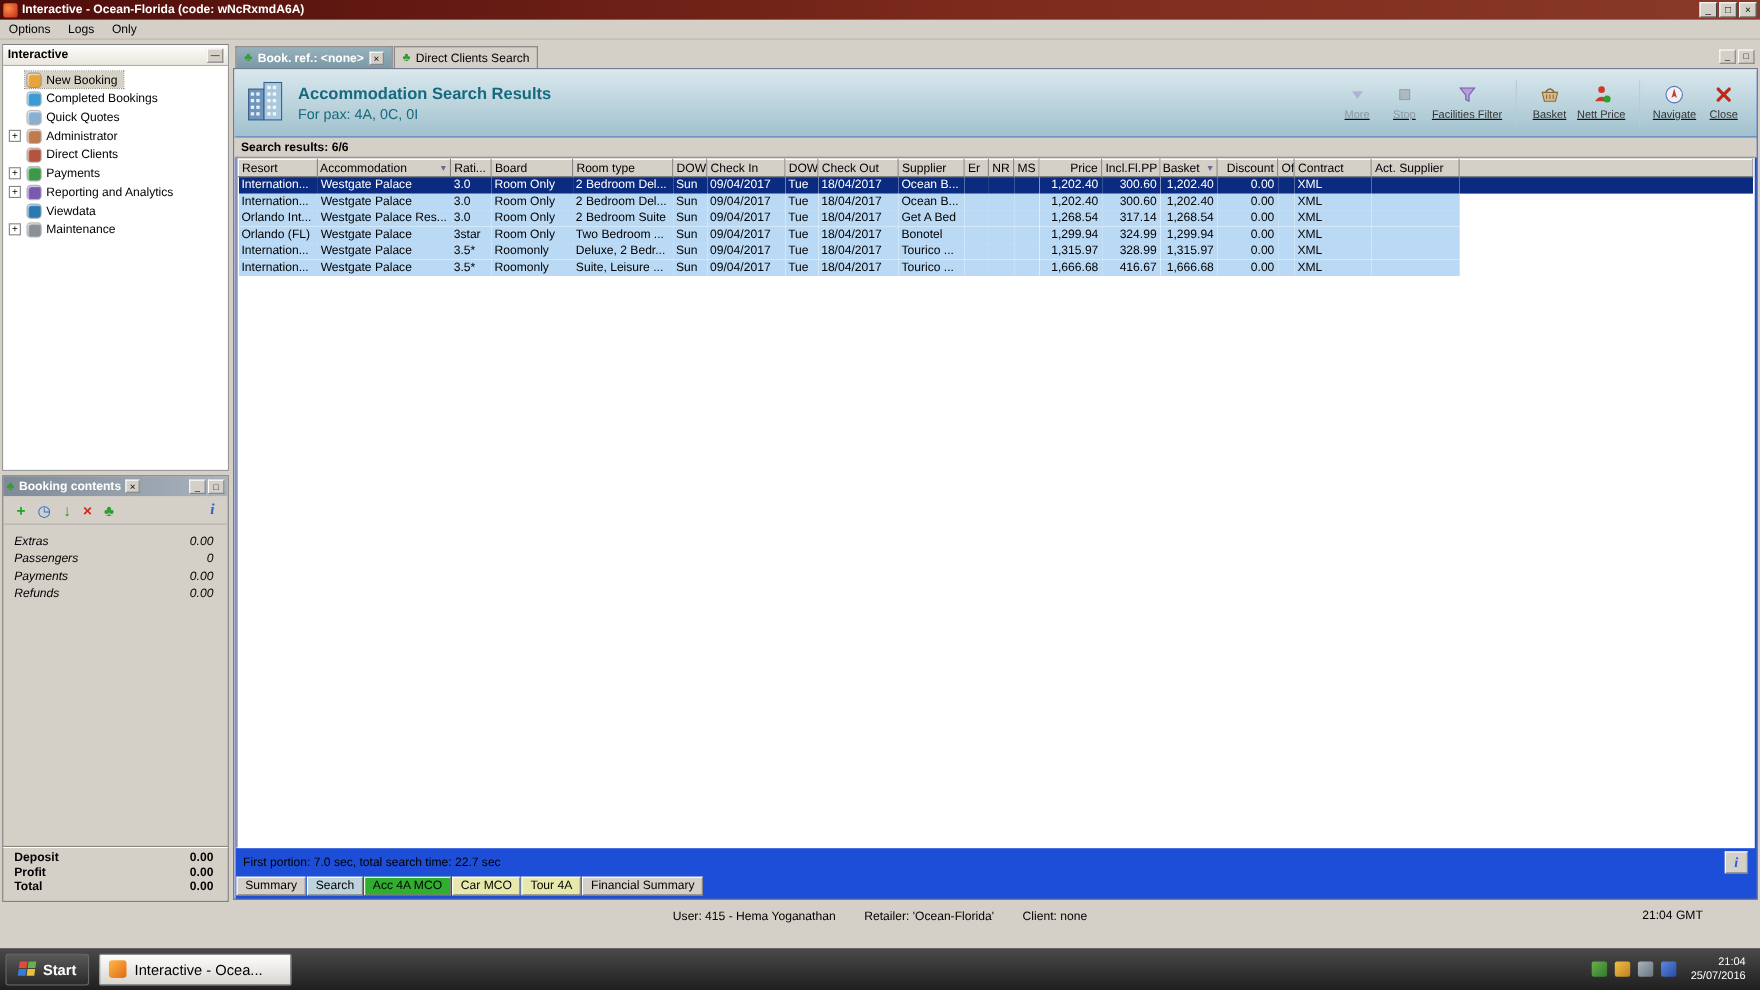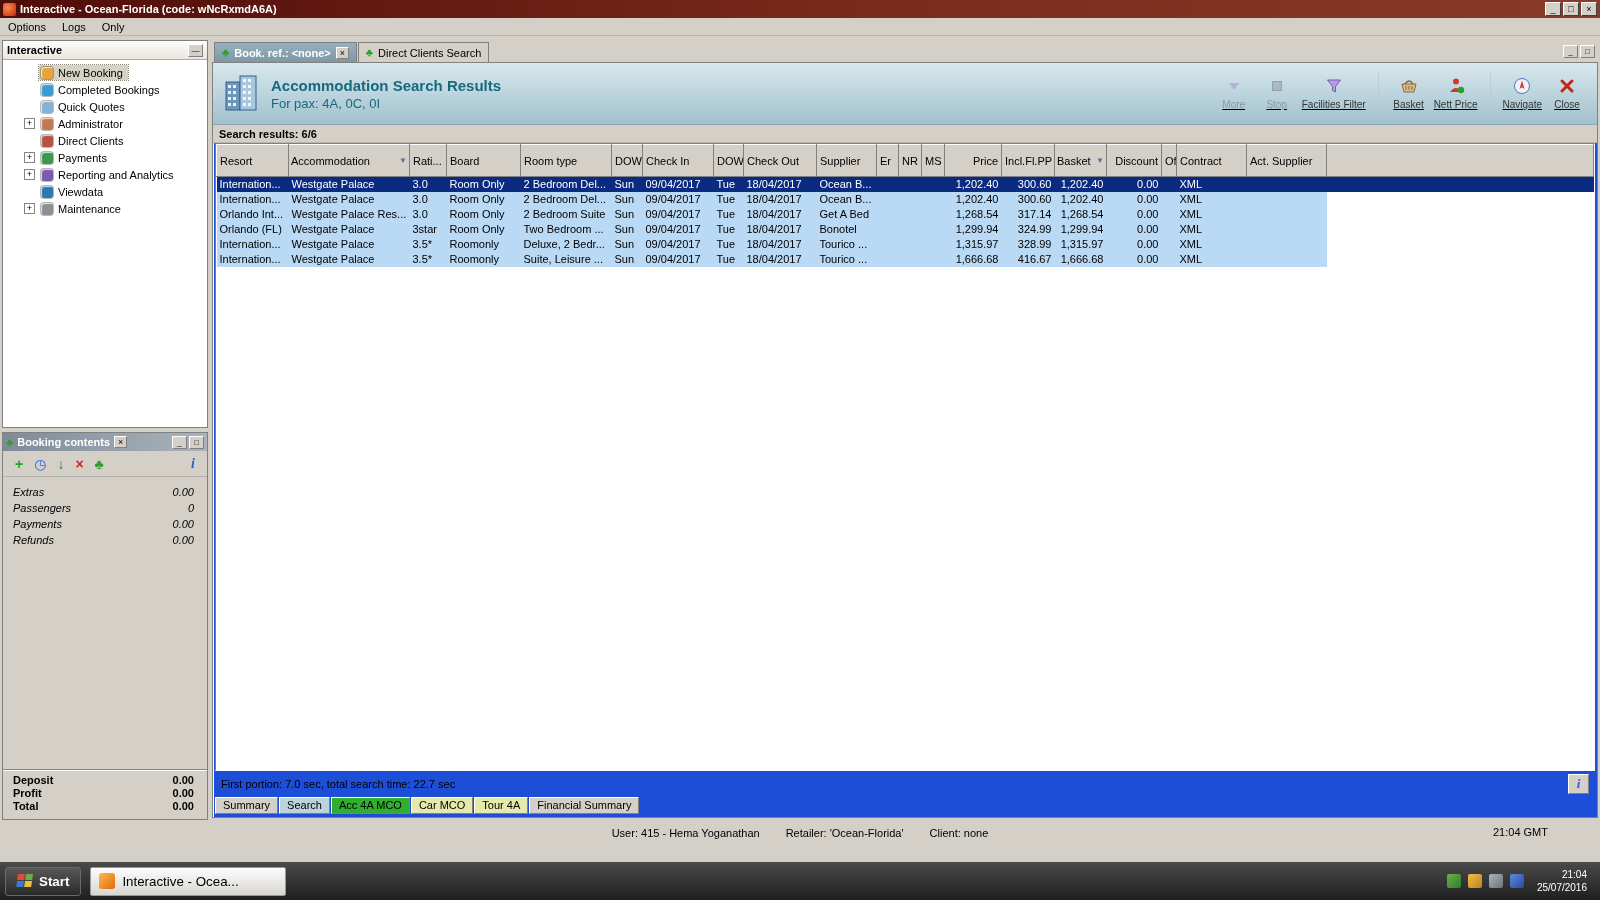--- a/index.html
+++ b/index.html
@@ -18,21 +18,21 @@
   
   .menubar{position:absolute;left:0;top:18px;width:1600px;height:18px;background:#d4d0c8;display:flex;align-items:center;border-bottom:1px solid #bab6ae;}
   .menu-item{padding:2px 8px;}
 
   
   .panel{position:absolute;border:1px solid #808080;background:#fff;}
   .interactive-panel{left:2px;top:40px;width:206px;height:388px;display:flex;flex-direction:column;}
   .panel-header{height:19px;background:linear-gradient(#fdfdfb,#e9e6dd);border-bottom:1px solid #b0aca0;display:flex;align-items:center;padding:0 4px;}
   .panel-title{font-weight:bold;flex:1;}
   .mini-btn{width:15px;height:13px;font-size:8px;line-height:9px;background:#d4d0c8;border:1px solid;border-color:#fff #808080 #808080 #fff;}
-  .tree{flex:1;padding-top:4px;overflow:hidden;background:#fff;padding-left:16px;}
+  .tree{flex:1;padding-top:4px;overflow:hidden;background:#fff;}
   .tree-item{display:flex;align-items:center;height:17px;padding-left:5px;}
   .expander{width:11px;height:11px;flex:0 0 11px;border:1px solid #848484;background:#fff;font-size:9px;line-height:9px;text-align:center;margin-right:4px;}
   .item-body{display:flex;align-items:center;height:15px;padding:0 5px 0 2px;gap:5px;}
   .tree-icon{width:12px;height:12px;flex:0 0 12px;border-radius:3px;box-shadow:inset 1px 1px 1px rgba(255,255,255,.75),0 0 0 1px rgba(0,0,0,.28);}
   .tree-item.selected .item-body{background:#d6d2c6;outline:1px dotted #8a8678;}
 
   .booking-panel{left:2px;top:432px;width:206px;height:388px;display:flex;flex-direction:column;background:#d4d0c8;}
   .booking-titlebar{height:18px;background:linear-gradient(90deg,#7e8b97,#aab3bd);display:flex;align-items:center;gap:4px;padding:0 3px;color:#fff;}
   .bc-title{font-weight:bold;}
   .palm-icon{color:#2f9e2f;font-size:11px;line-height:11px;}
@@ -65,21 +65,21 @@
   .header-tools{margin-left:auto;display:flex;align-items:center;gap:7px;text-decoration:underline;}
   .tool{display:flex;flex-direction:column;align-items:center;gap:1px;background:transparent;border:none;min-width:36px;}
   .tool-label{font-size:10px;color:#333;white-space:nowrap;}
   .tool.disabled .tool-label{color:#8a98a0;}
   .tool.disabled svg{opacity:.55;}
   .tool-divider{width:1px;height:42px;background:#b6ccd6;margin:0 5px;}
 
   .results-bar{height:18px;line-height:18px;font-weight:bold;padding-left:6px;background:#d4d0c8;border-bottom:1px solid #bab6ae;}
   .list-area{flex:1;background:#fff;border:1px solid;border-color:#808080 #fff #fff #808080;margin:0 2px;overflow:hidden;}
   table{border-collapse:collapse;table-layout:fixed;width:100%;}
-  th{background:#d4d0c8;border:1px solid;border-color:#fff #808080 #808080 #fff;font-weight:normal;text-align:left;height:32px;padding:0 3px;white-space:nowrap;overflow:hidden;font-size:11px;}
+  th{background:#d4d0c8;border:1px solid;border-color:#fff #808080 #808080 #fff;font-weight:normal;text-align:left;height:16px;padding:0 3px;white-space:nowrap;overflow:hidden;font-size:11px;}
   th.th-flex{padding:0 2px;}
   .th-inner{display:flex;justify-content:space-between;align-items:center;}
   .th-ico{font-size:8px;color:#6a6a9a;}
   td{height:15px;padding:0 3px;white-space:nowrap;overflow:hidden;background:#bad9f4;font-size:11px;}
   td.filler{background:transparent;}
   tr.selected td{background:#0b2b80;color:#fff;}
   .num{text-align:right;}
 
   .main-status{height:26px;display:flex;align-items:center;padding:0 8px;}
   .info-btn{margin-left:auto;width:21px;height:20px;background:#d4d0c8;border:1px solid;border-color:#fff #808080 #808080 #fff;color:#2b5fd4;font-family:"Liberation Serif",serif;font-style:italic;font-weight:bold;font-size:13px;}
@@ -94,21 +94,21 @@
   .status-time{position:absolute;right:52px;top:2px;}
 
   
   .taskbar{position:absolute;left:0;bottom:0;width:1600px;height:38px;background:linear-gradient(#4a4a4a,#1f1f1f);display:flex;align-items:center;padding:0 5px;gap:9px;}
   .start-btn{height:29px;display:flex;align-items:center;gap:6px;padding:0 11px;background:linear-gradient(#585858,#2a2a2a);border:1px solid #6a6a6a;border-radius:3px;color:#fff;font-weight:bold;}
   .start-flag{width:16px;height:14px;display:grid;grid-template-columns:7px 7px;grid-template-rows:6px 6px;gap:1px;transform:skewX(-8deg);}
   .start-flag i:nth-child(1){background:#e04a3a;}
   .start-flag i:nth-child(2){background:#6ab04a;}
   .start-flag i:nth-child(3){background:#3a7ad4;}
   .start-flag i:nth-child(4){background:#e8c03a;}
-  .task-btn{height:29px;width:196px;display:flex;align-items:center;gap:7px;padding:0 8px;background:linear-gradient(#fdfdfd,#d8d6d0);border:1px solid #9a9a9a;border-radius:2px;}
+  .task-btn{height:29px;width:175px;display:flex;align-items:center;gap:7px;padding:0 8px;background:linear-gradient(#fdfdfd,#d8d6d0);border:1px solid #9a9a9a;border-radius:2px;}
   .task-icon{width:16px;height:16px;border-radius:3px;background:linear-gradient(135deg,#ffb84a,#e06a10);flex:0 0 16px;}
   .task-label{white-space:nowrap;overflow:hidden;}
   .tray{margin-left:auto;display:flex;align-items:center;gap:7px;padding-right:8px;}
   .tray-icon{width:14px;height:14px;border-radius:2px;}
   .t1{background:linear-gradient(135deg,#6ab04a,#2f7a2f);}
   .t2{background:linear-gradient(135deg,#f0c04a,#c08020);}
   .t3{background:linear-gradient(135deg,#aab4bc,#6a747c);}
   .t4{background:linear-gradient(135deg,#5a8ae0,#2a4aa0);}
   .tray-clock{color:#fff;text-align:right;font-size:10px;line-height:13px;margin-left:6px;}
 </style>

